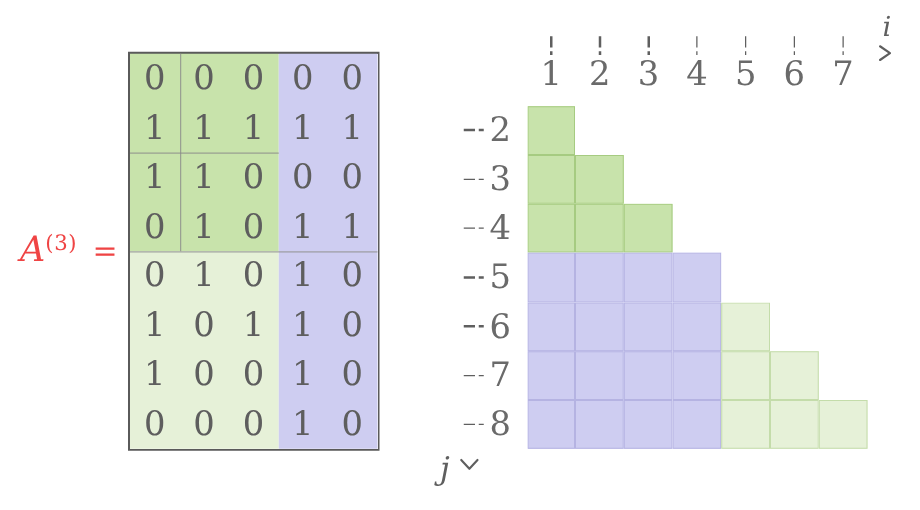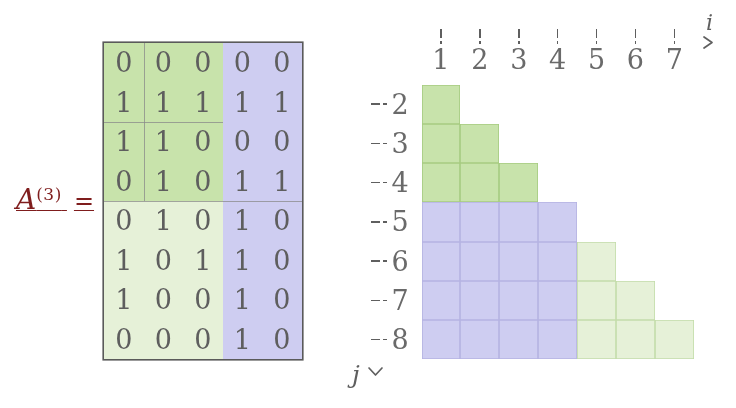--- a/index.html
+++ b/index.html
@@ -10,21 +10,21 @@
     overflow: hidden;
   }
   #canvas {
     position: relative;
     width: 736px; height: 408px;
     background: #ffffff;
   }
   
   #matrix-label {
     position: absolute; left: 16px; top: 183px;
-    color: #7f1d1d; white-space: nowrap; text-decoration: underline;
+    color: #ef4444; white-space: nowrap;
   }
   #matrix-label .base { font-style: italic; font-size: 28px; }
   #matrix-label sup { font-size: 17px; vertical-align: 9px; letter-spacing: 0.5px; }
   #matrix-label .eq { font-size: 24px; margin-left: 7px; }
   #matrix {
     position: absolute; left: 104px; top: 43px;
     width: 197.5px; height: 316px;
     box-shadow: 0 0 0 1.6px #5a5a5a;
   }
   .mregion { position: absolute; }

